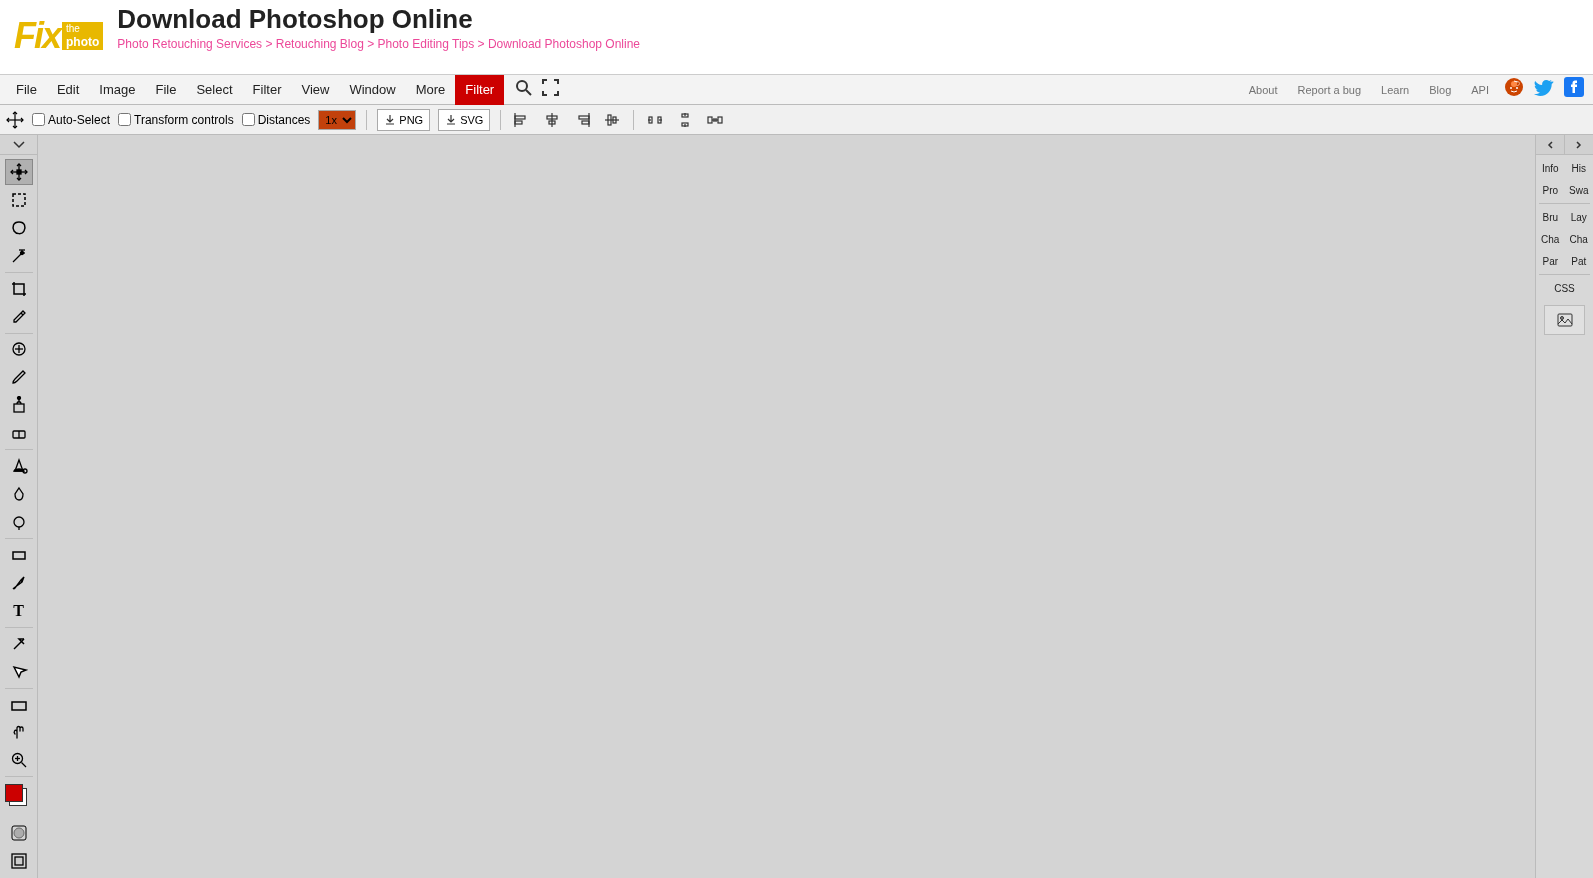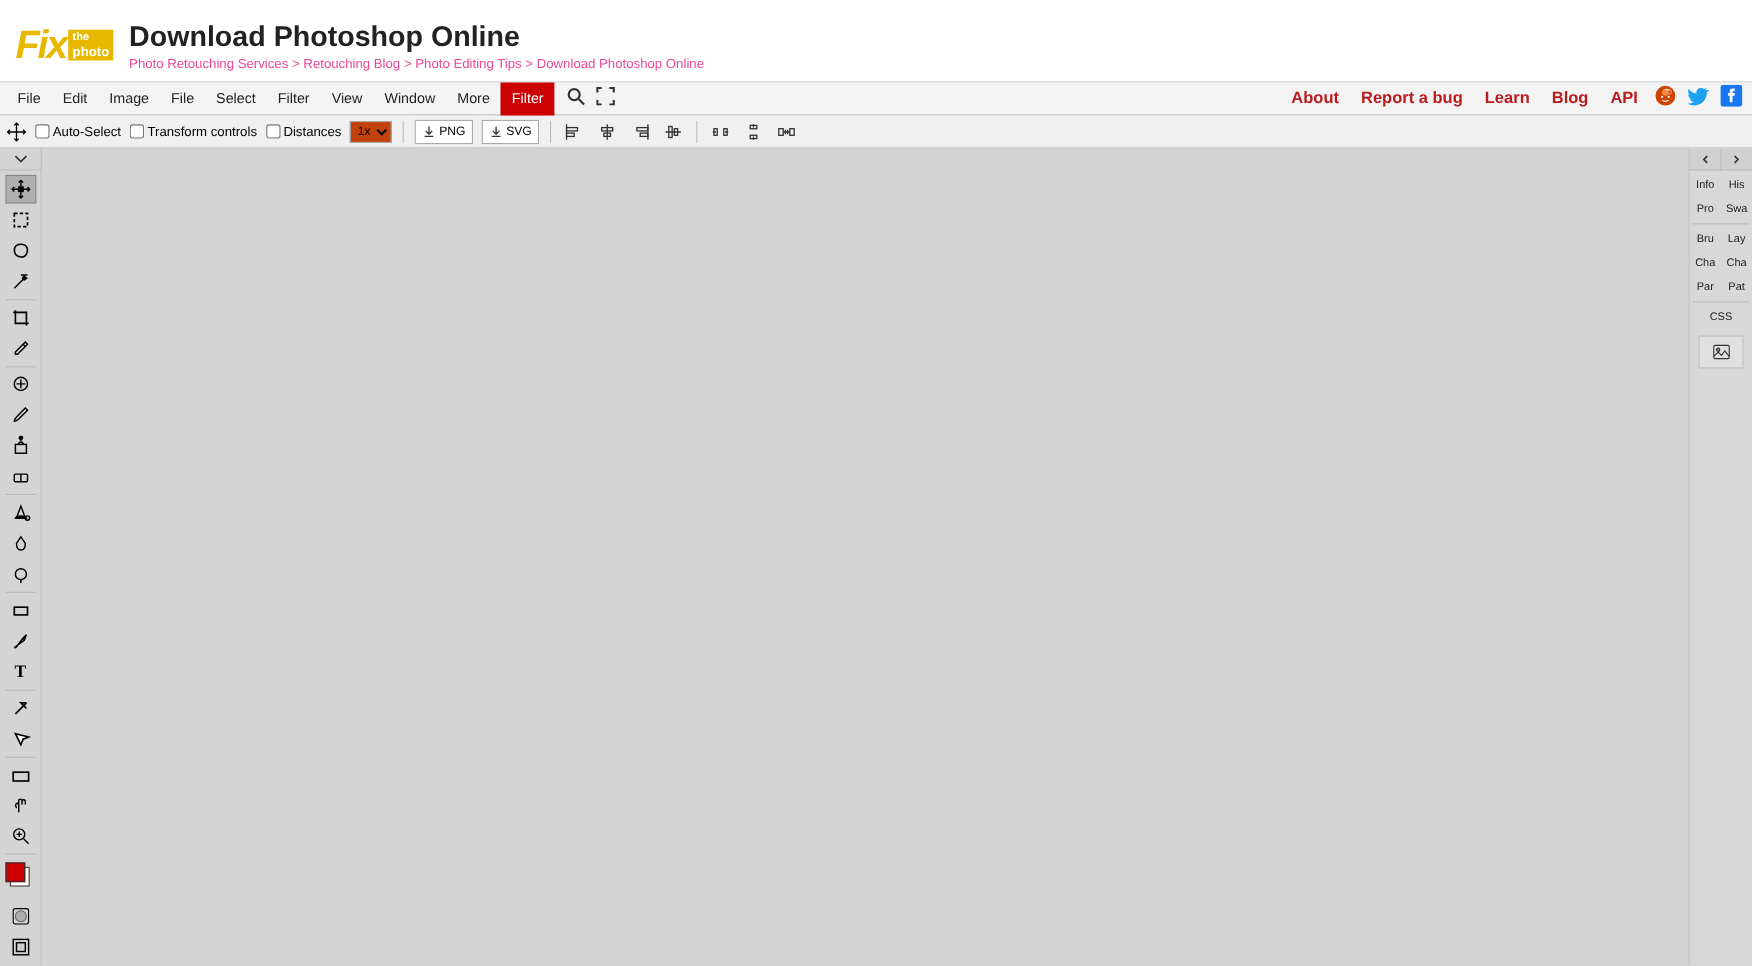--- a/index.html
+++ b/index.html
@@ -2,23 +2,22 @@
 <html><head>
   <meta charset="utf-8">
   <style>
     * { margin: 0; padding: 0; box-sizing: border-box; }
     body { font-family: Arial, sans-serif; font-size: 12px; background: #d4d4d4; overflow: hidden; width: 1593px; height: 878px; }
 
     
     #header {
       background: #fff;
       border-bottom: 1px solid #ccc;
-      padding: 14px 12px 6px 12px;
-      display: flex;
-      align-items: center;
+      padding: 4px 12px 6px 12px;
+      display: flex;
       gap: 12px;
       height: 75px;
     }
     #logo {
       display: flex;
       align-items: center;
       gap: 0;
       text-decoration: none;
     }
     #header-text {
@@ -61,26 +60,25 @@
       color: #fff;
     }
     #topnav-right {
       margin-left: auto;
       display: flex;
       align-items: center;
       gap: 4px;
     }
     .nav-right-item {
       padding: 4px 8px;
-      font-size: 15px;
-      color: #b91c1c;
+      font-size: 11px;
+      color: #737373;
       cursor: pointer;
       background: none;
       border: none;
-      font-weight: bold;
     }
     .social-icon {
       font-size: 18px;
       cursor: pointer;
       color: #333;
       padding: 0 3px;
     }
     #search-icon-btn {
       font-size: 17px;
       cursor: pointer;
@@ -304,21 +302,21 @@
   </style>
 </head>
 <body>
 
 <div id="header">
   <div id="logo">
 
     <div style="display:flex;align-items:center;background:#fff;padding:4px 2px;">
       <span style="font-size:36px;font-weight:900;color:#e8b800;font-style:italic;line-height:1;letter-spacing:-2px;">Fix</span>
       <div style="display:flex;flex-direction:column;margin-left:2px;line-height:1.1;">
-        <span style="background:#e8b800;color:#fff;font-size:10px;font-weight:700;padding:1px 4px;">the</span>
+        <span style="background:#e8b800;color:#fff;font-size:10px;font-weight:400;padding:1px 4px;">the</span>
         <span style="background:#e8b800;color:#fff;font-size:12px;font-weight:700;padding:1px 4px;">photo</span>
       </div>
     </div>
   </div>
   <div id="header-text">
     <div id="header-title">Download Photoshop Online</div>
     <div id="header-breadcrumb" style="font-size:12px;color:#ec4899;margin-top:2px;">Photo Retouching Services &gt; Retouching Blog &gt; Photo Editing Tips &gt; Download Photoshop Online</div>
   </div>
 </div>
 

